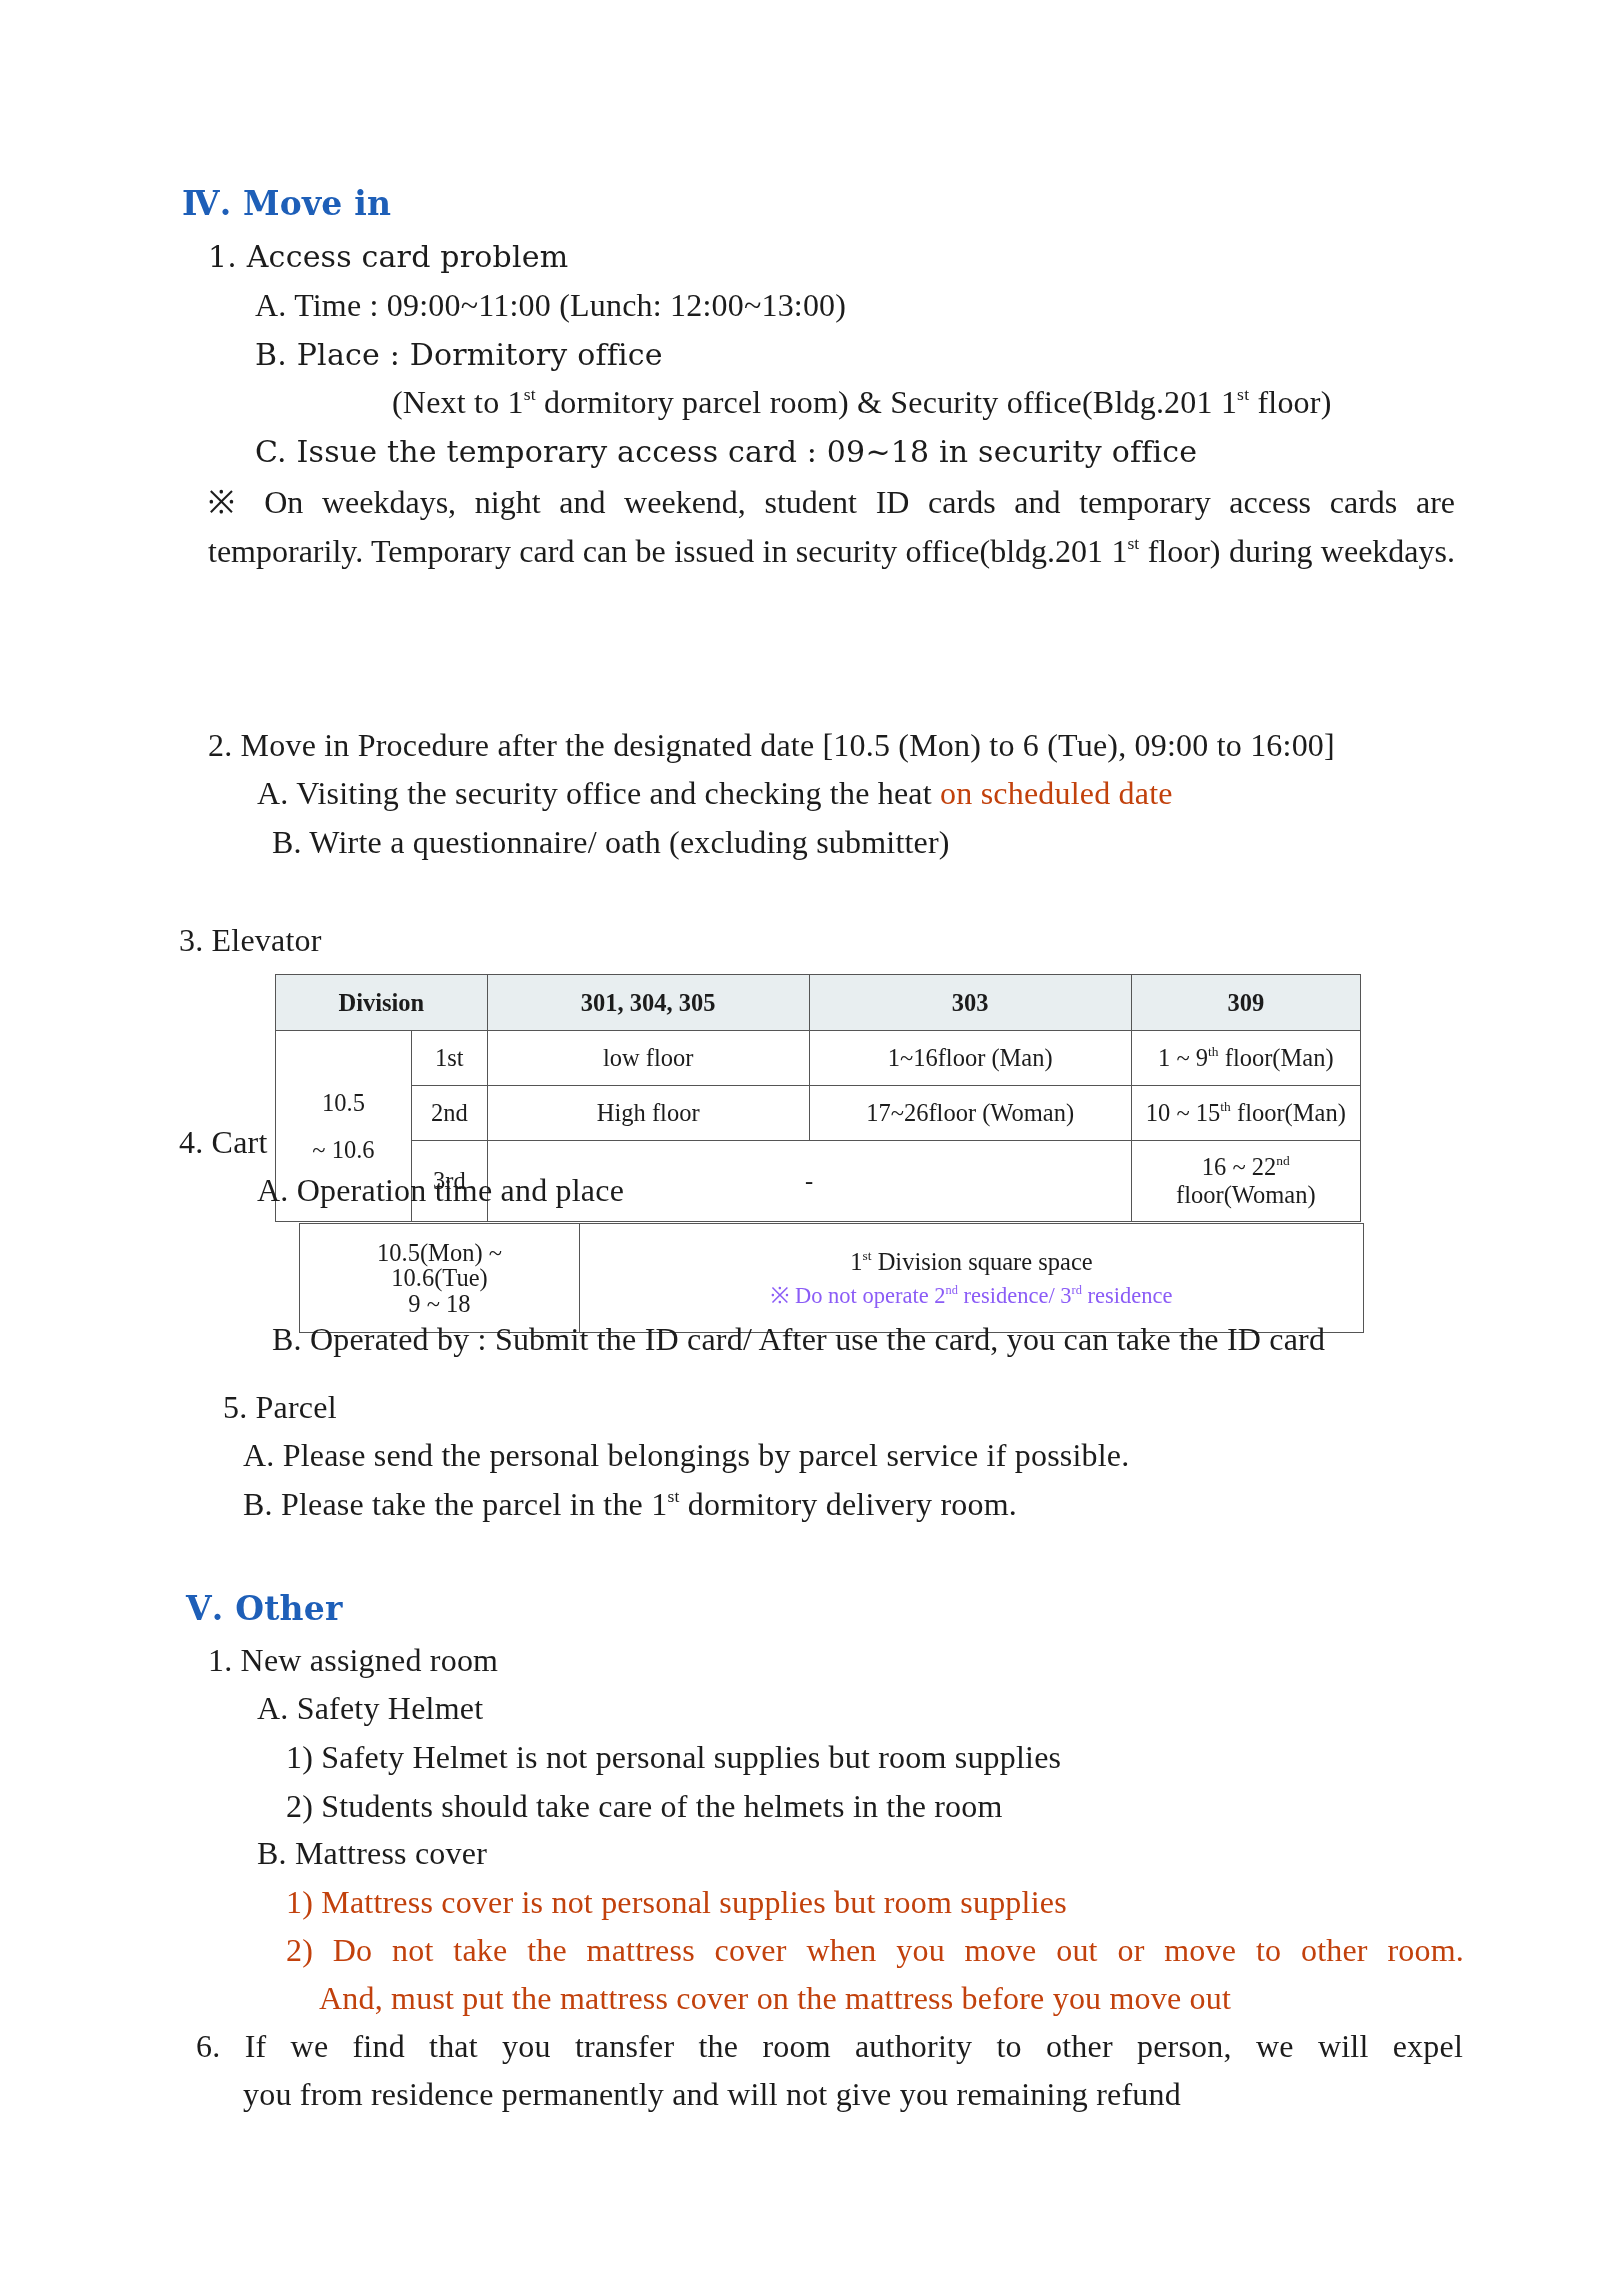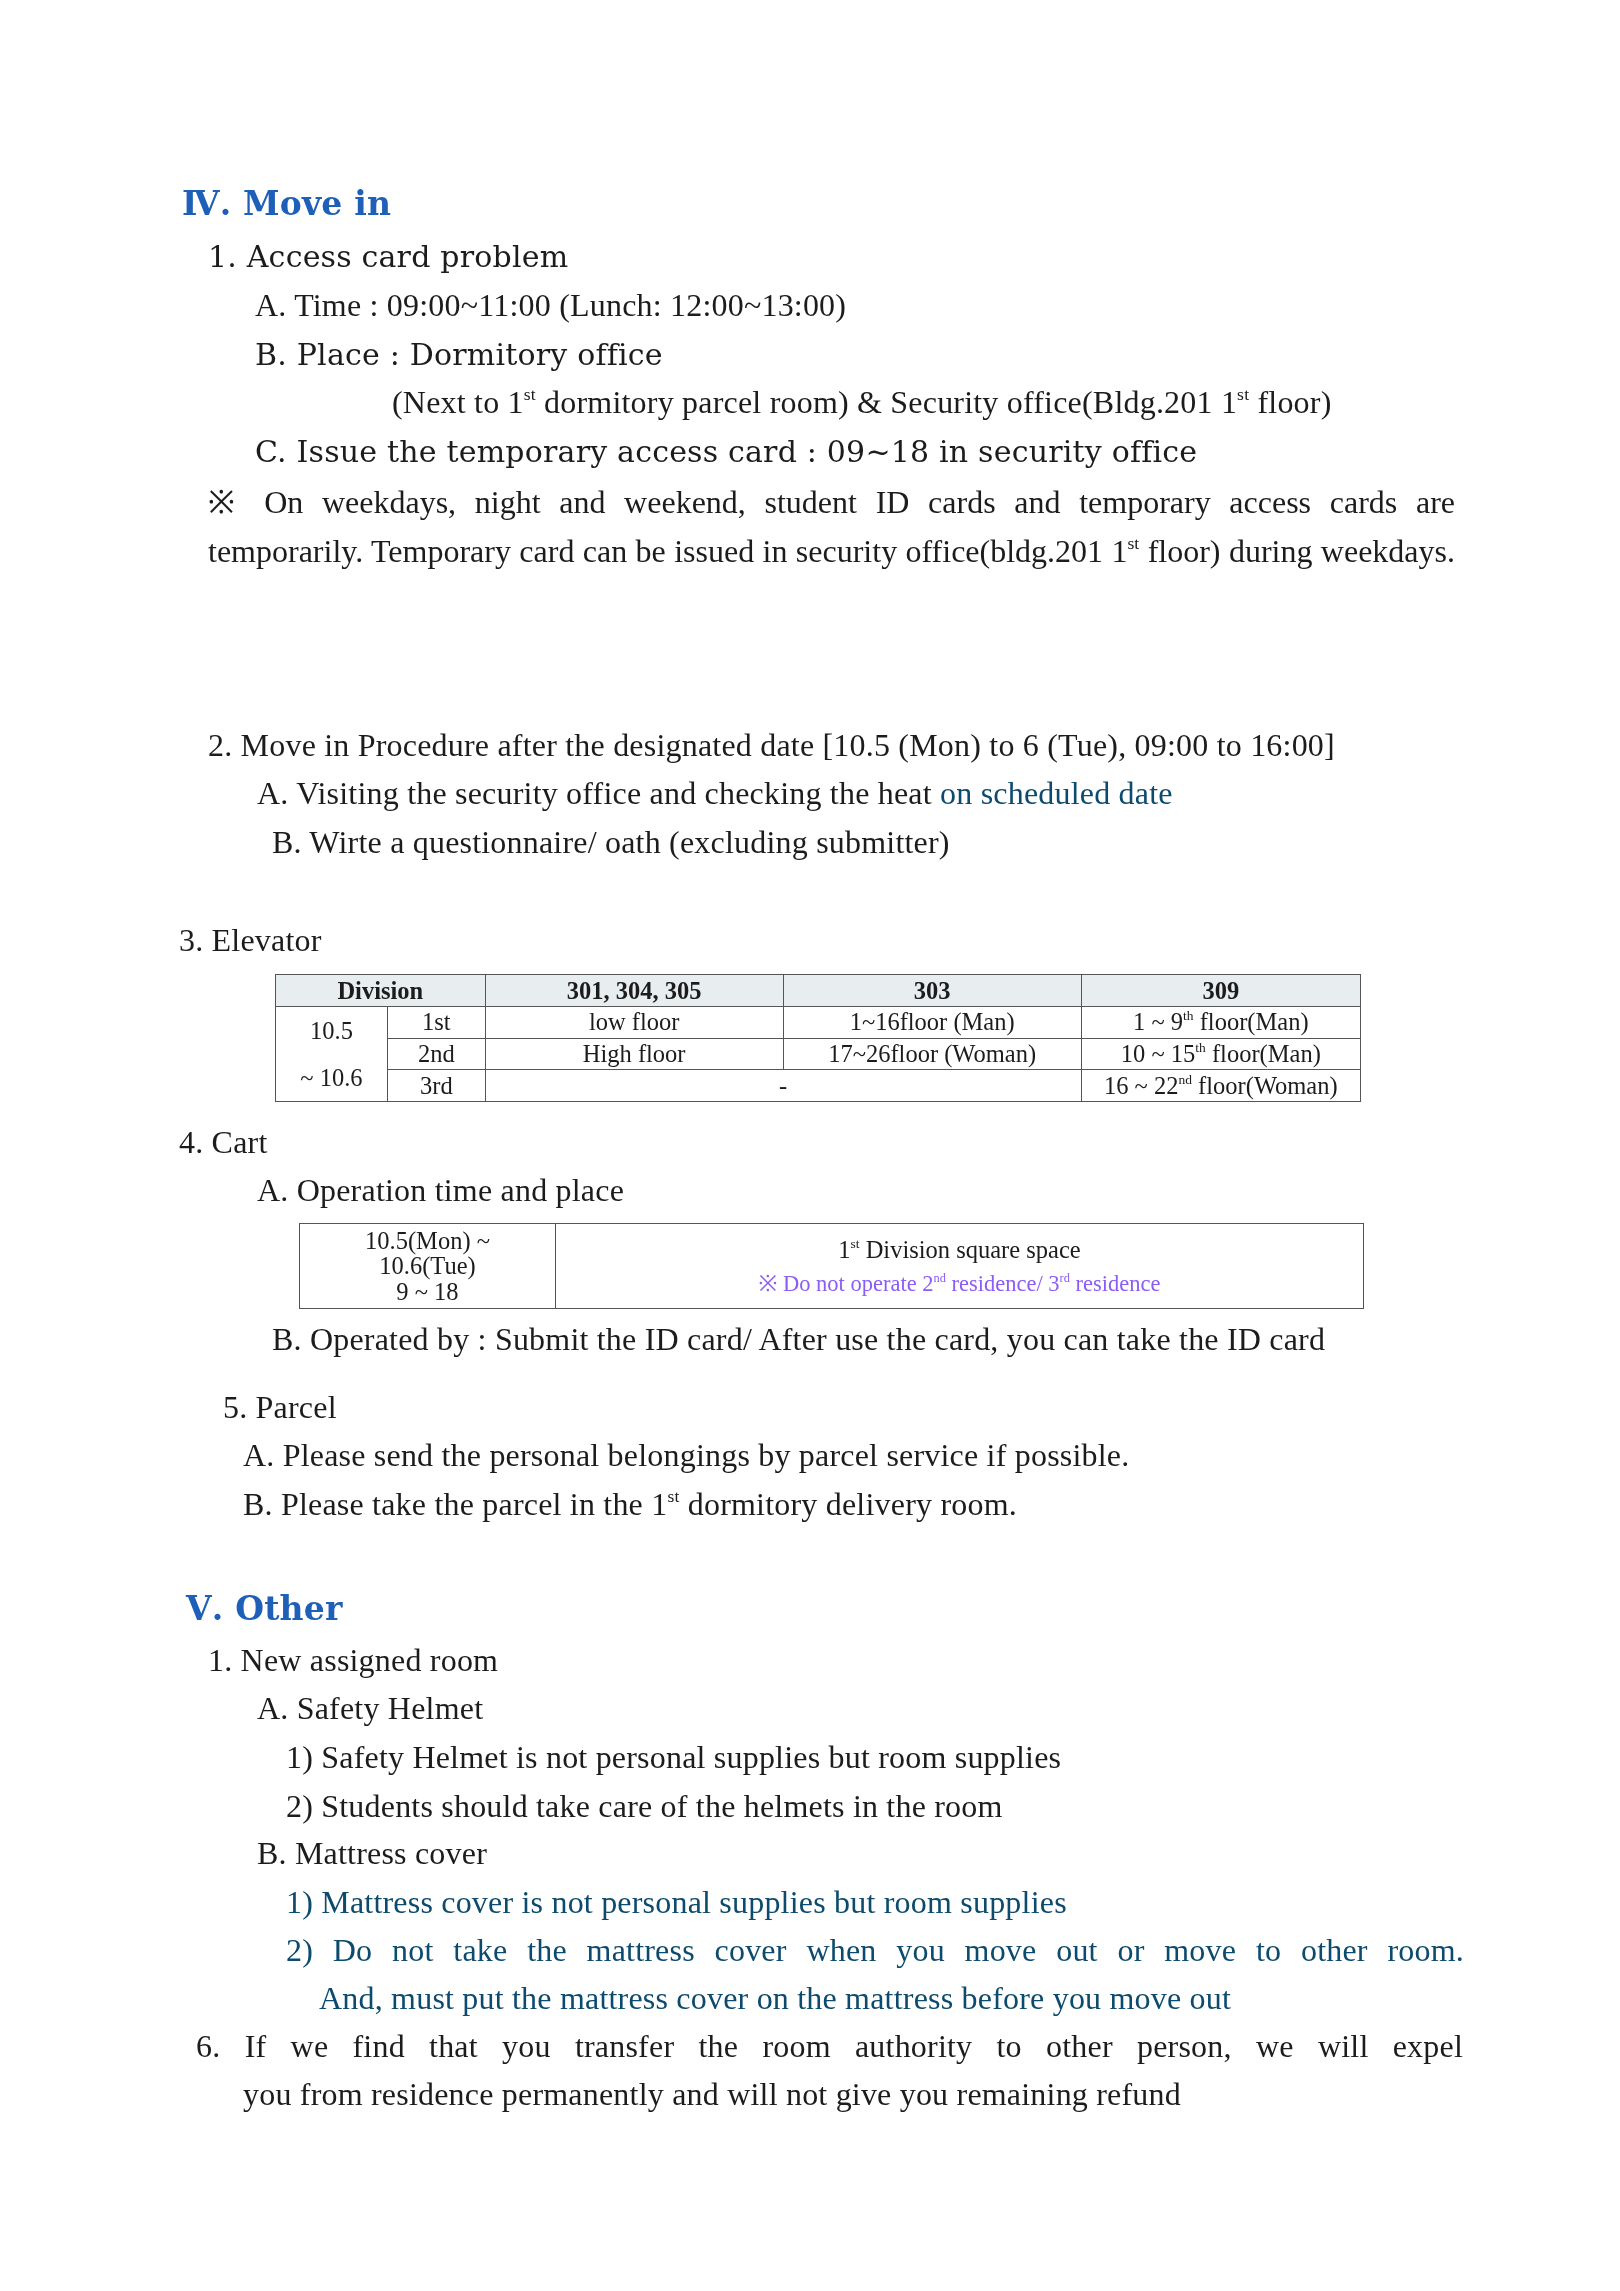--- a/index.html
+++ b/index.html
@@ -4,29 +4,29 @@
 <style>
   html, body { margin: 0; padding: 0; }
   body {
     width: 1620px; height: 2292px; background: #ffffff;
     font-family: "DejaVu Serif", "Liberation Serif", serif;
     color: #1c1c1c; position: relative; overflow: hidden;
   }
   .line { position: absolute; white-space: nowrap; font-size: 30px; letter-spacing: 0.2px; }
   .cond { font-family: "Liberation Serif", serif; font-size: 32px; }
   .heading { color: #1e5fb8; font-weight: bold; font-size: 33px; }
-  .red { color: #0c4a6e; }
+  .red { color: #c2410c; }
   .blue { color: #8b5cf6; }
   sup { font-size: 0.55em; vertical-align: 0.75em; line-height: 0; }
   .justify { position: absolute; left: 208px; width: 1247px; font-family: "Liberation Serif", serif; font-size: 32px; line-height: 49px; text-align: justify; text-align-last: left; }
   .justify .l { display: block; text-align: justify; text-align-last: justify; }
   .justify .l.last { text-align-last: justify; }
 
   table { border-collapse: collapse; position: absolute; font-family: "Liberation Serif", serif; }
-  td, th { border: 1.5px solid #555; text-align: center; padding: 0; }
+  td, th { border: 1.5px solid #555; text-align: center; padding: 12px; }
   #elevator-table { left: 275px; top: 974px; width: 1086px; font-size: 24.5px; }
   #elevator-table th { background: #e8eef0; font-weight: bold; height: 31px; }
   #elevator-table td { height: 30px; }
   #cart-table { left: 299px; top: 1223px; width: 1065px; font-size: 24.5px; }
   #cart-table td { height: 84px; }
 </style>
 </head>
 <body>
 
 <div class="line heading" style="left:182px; top:184px;">Ⅳ. Move in</div>

